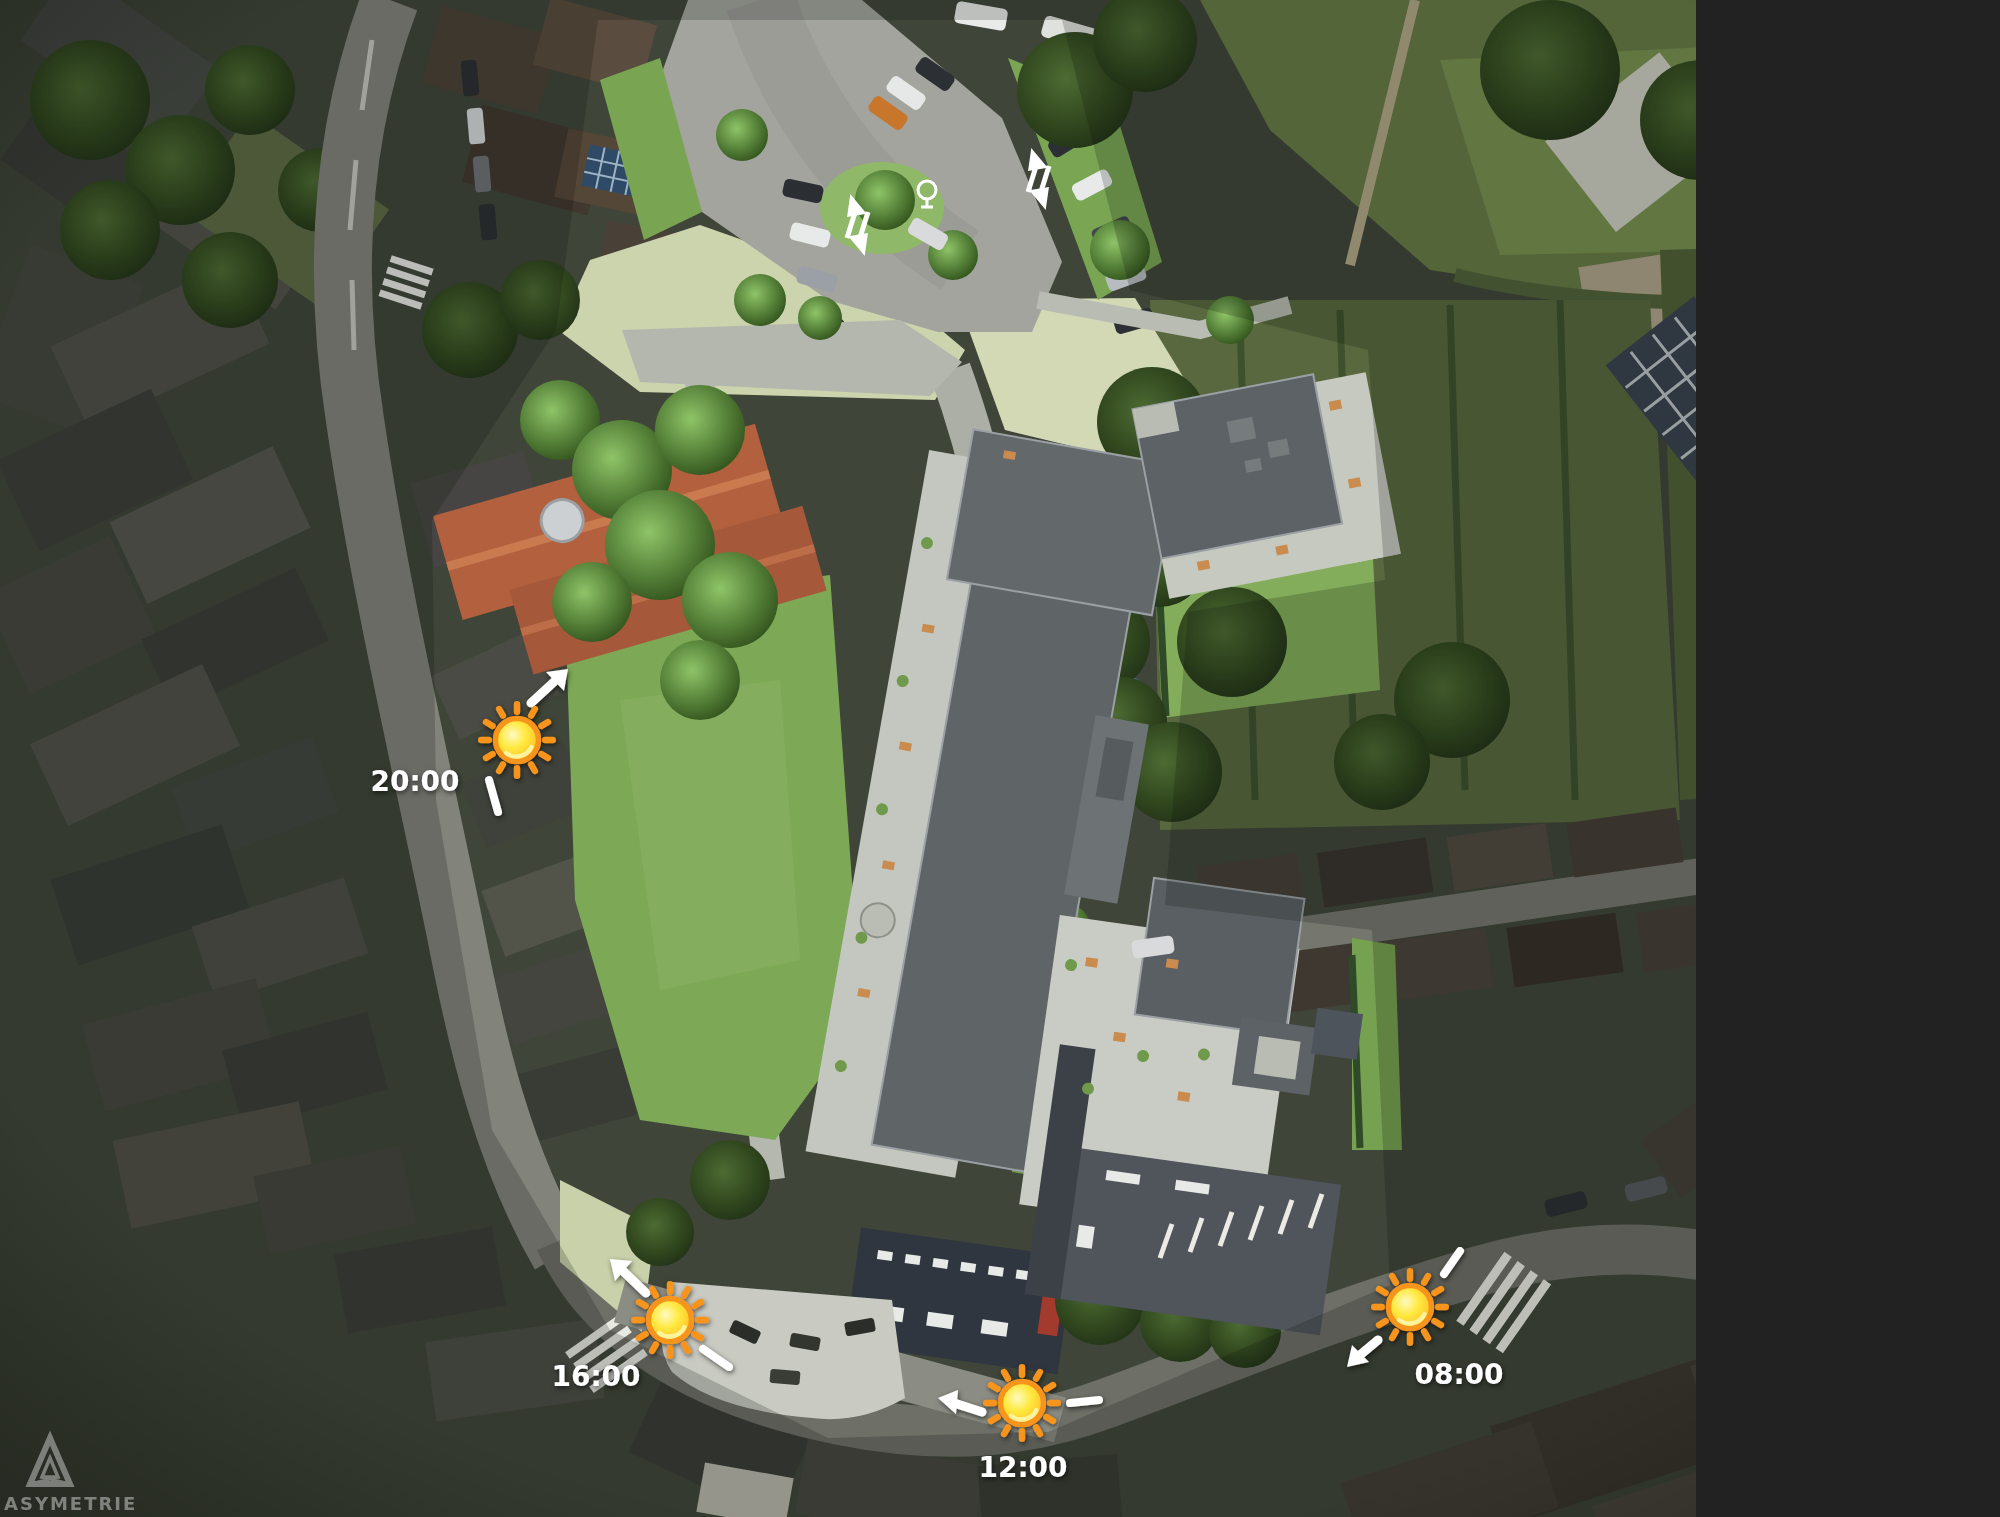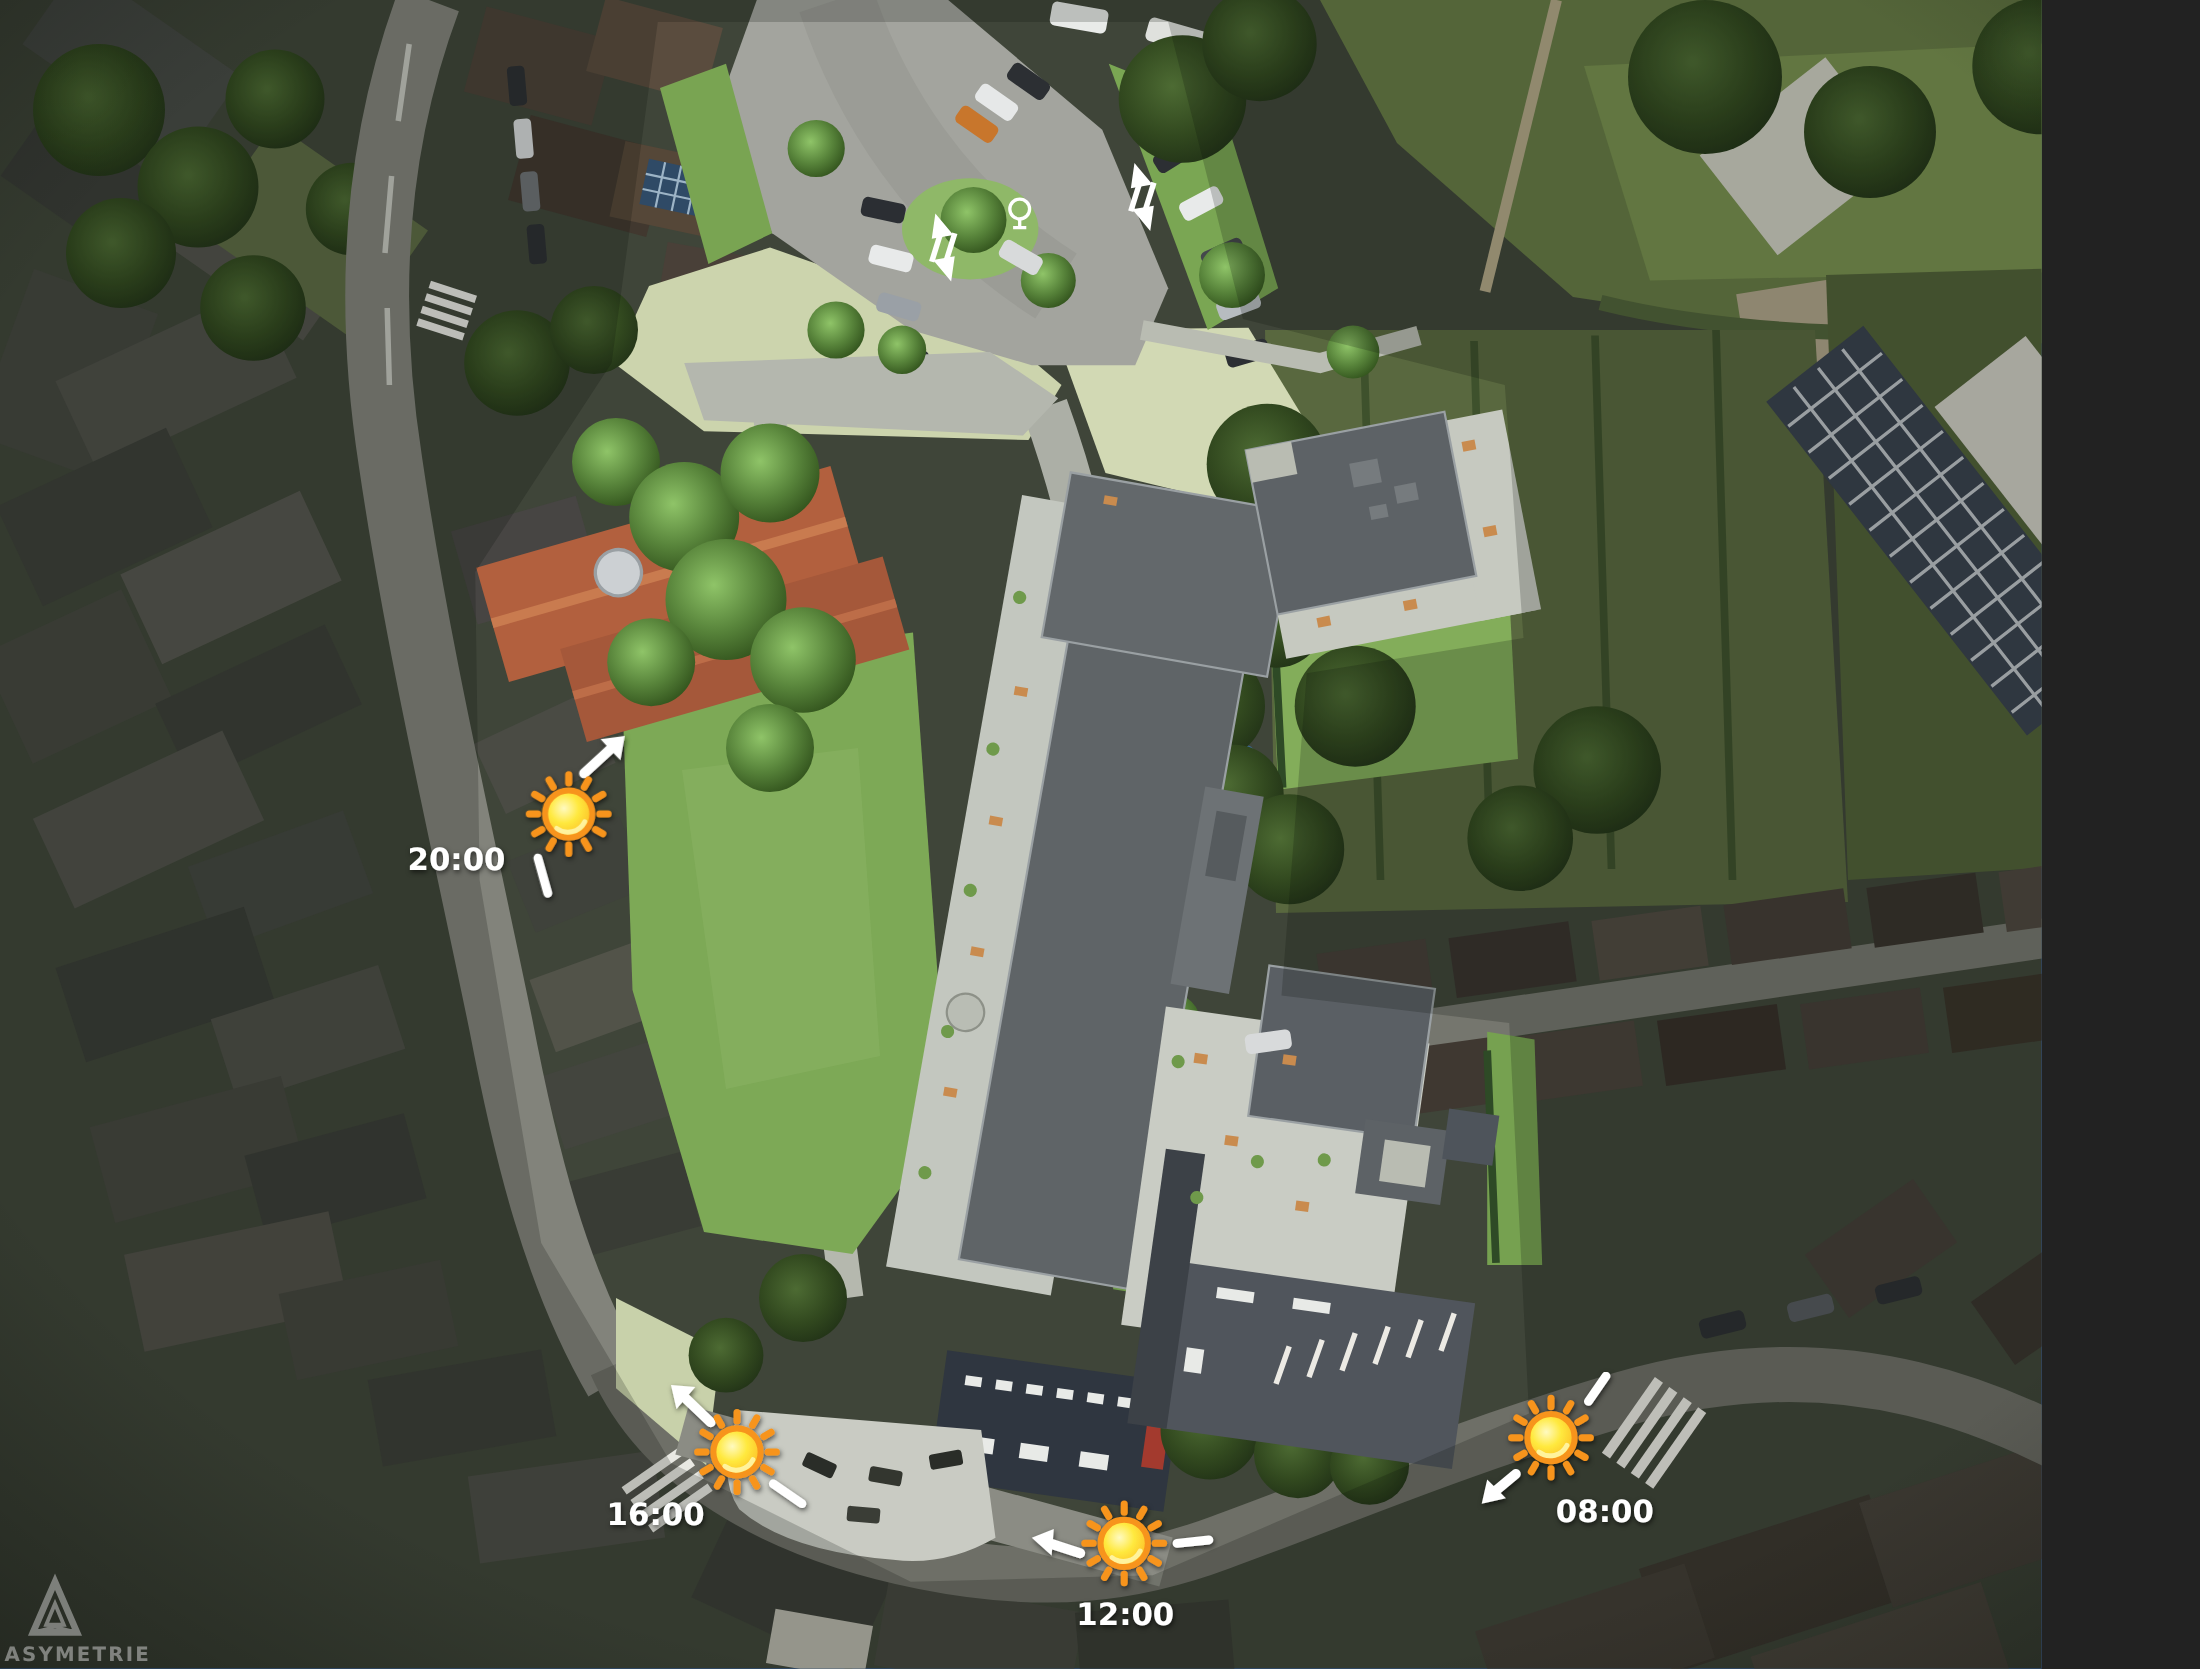--- a/index.html
+++ b/index.html
@@ -1,16 +1,16 @@
 <!DOCTYPE html>
 <html><head>
 <meta charset="utf-8">
 <style>
   html,body{margin:0;padding:0;background:#222;}
-  #stage{position:relative;width:1856px;height:1517px;overflow:hidden;background:#3b82f6;}
+  #stage{position:relative;width:1696px;height:1517px;overflow:hidden;background:#5eead4;}
   #stage svg{display:block;width:2000px;height:1517px;}
   .sun-label{font-family:"DejaVu Sans",sans-serif;font-weight:bold;font-size:28px;fill:#ffffff;text-anchor:middle;}
   .wm-text{font-family:"DejaVu Sans",sans-serif;font-weight:bold;font-size:18px;fill:#c9c9c9;opacity:.55;letter-spacing:2px;}
 </style>
 </head>
 <body>
 
 <div id="stage">
 <svg viewBox="0 0 2000 1517" xmlns="http://www.w3.org/2000/svg">
   <defs>

